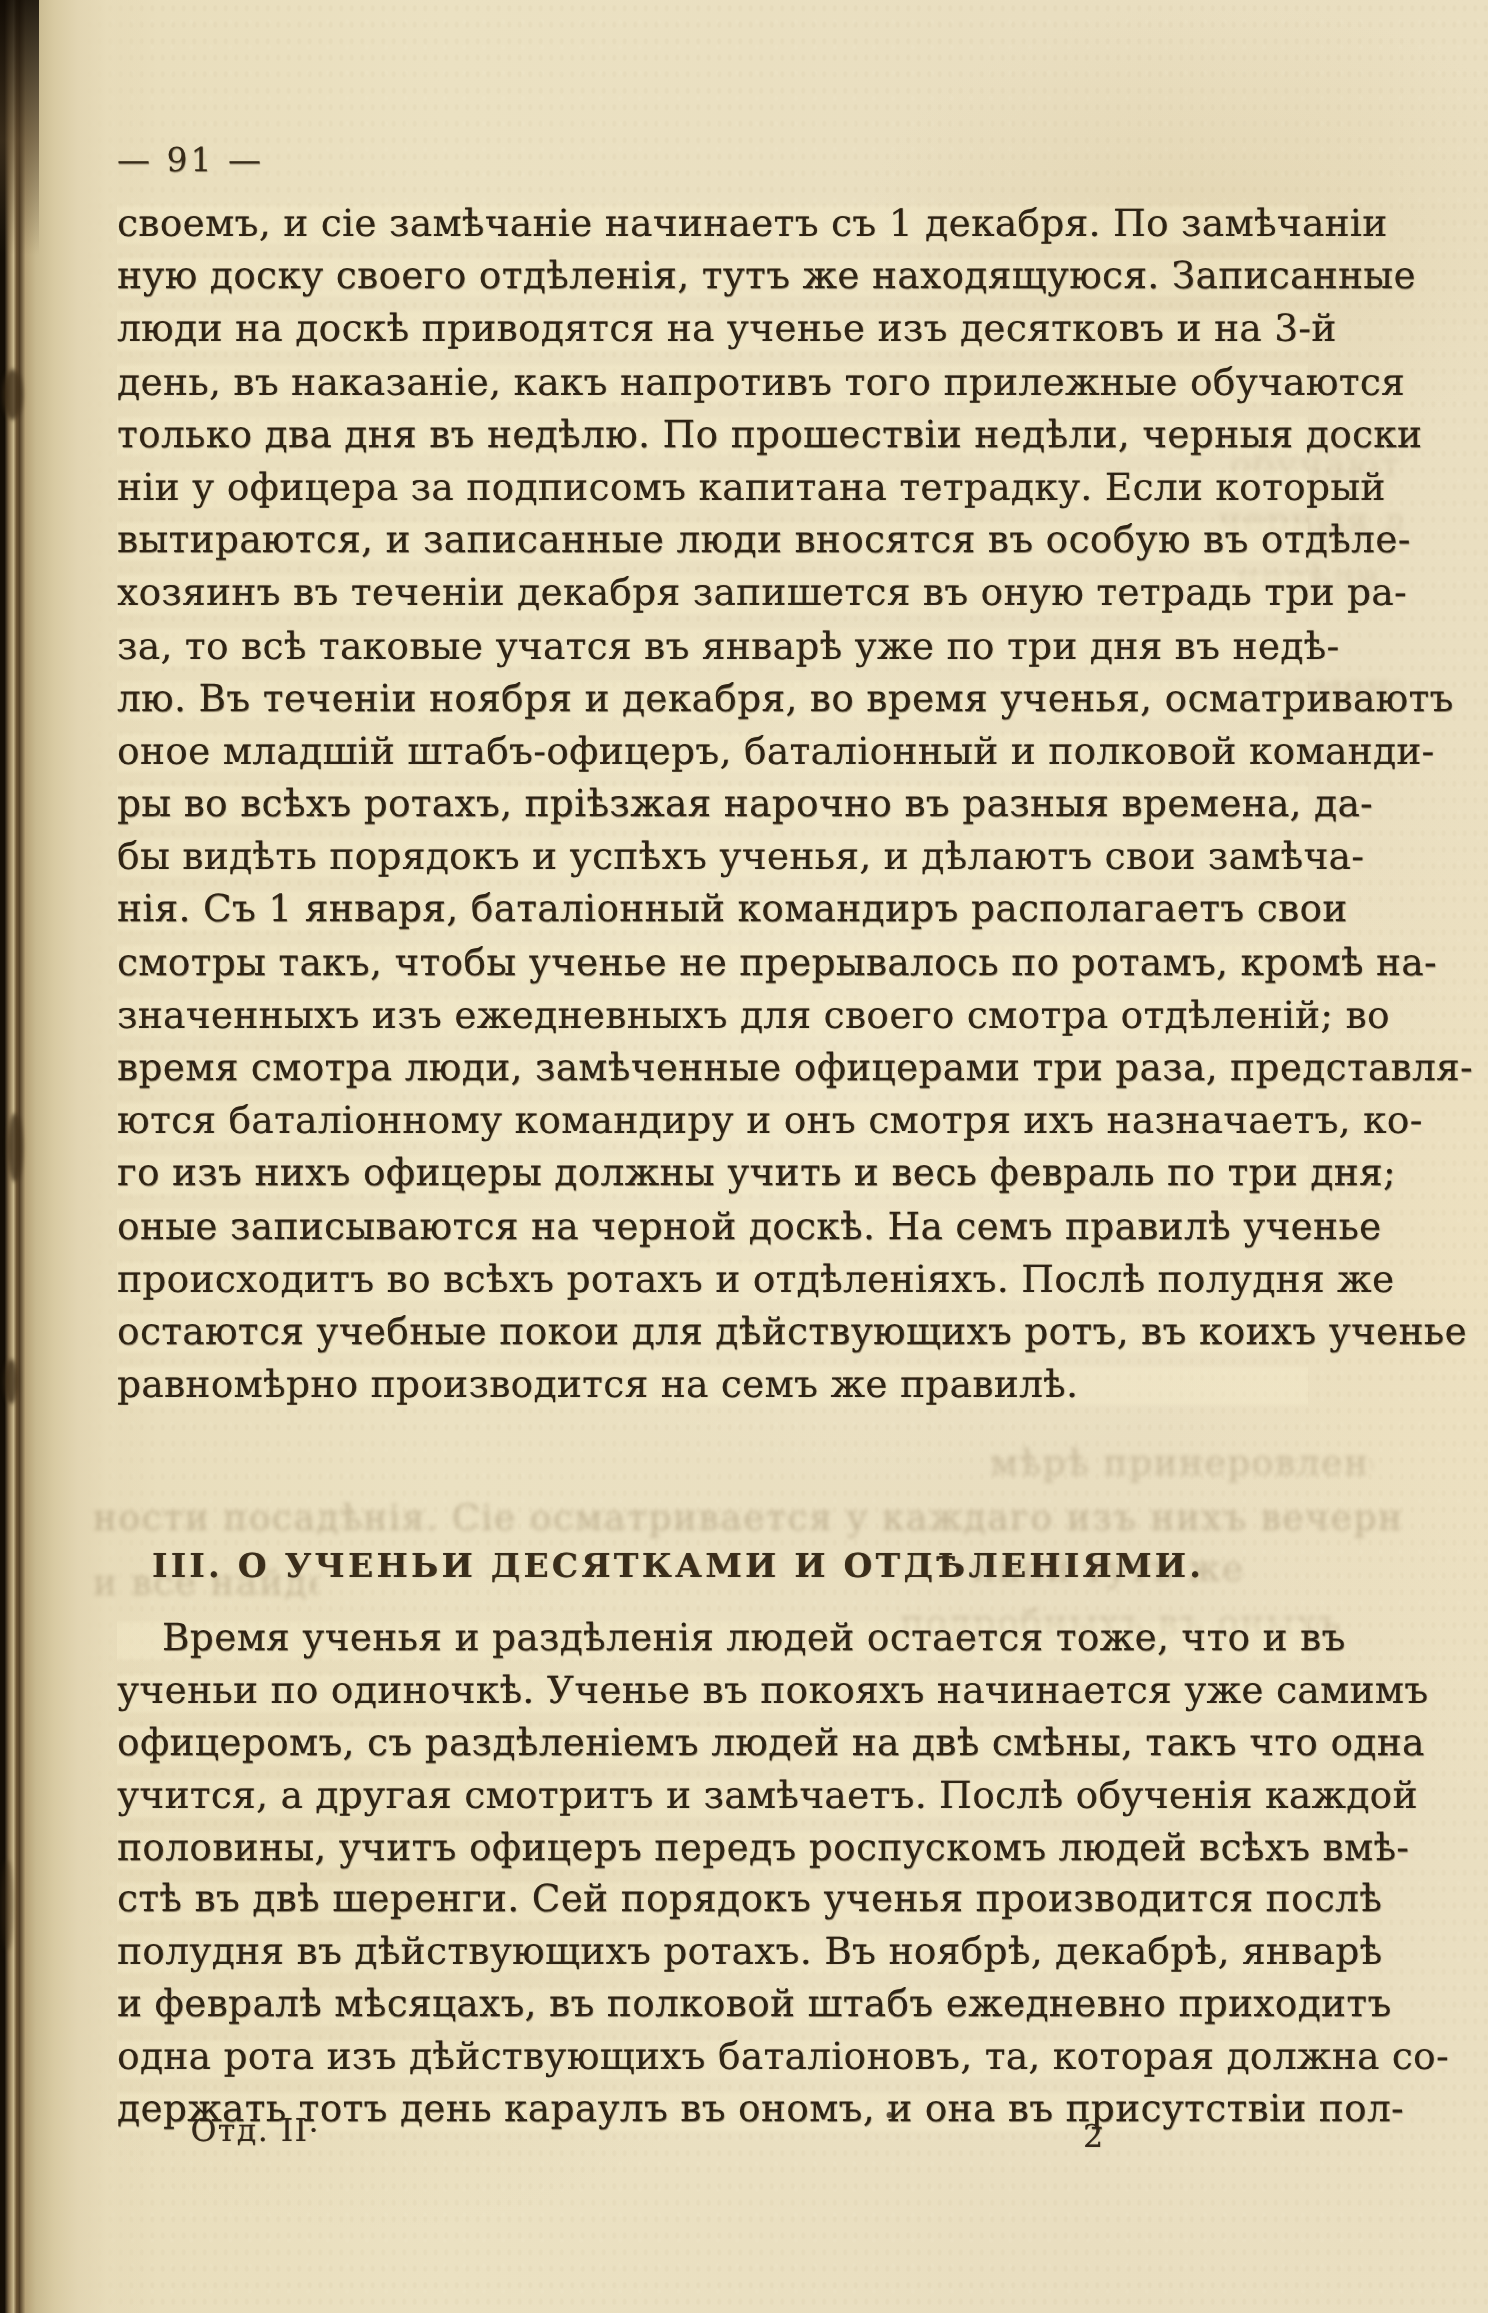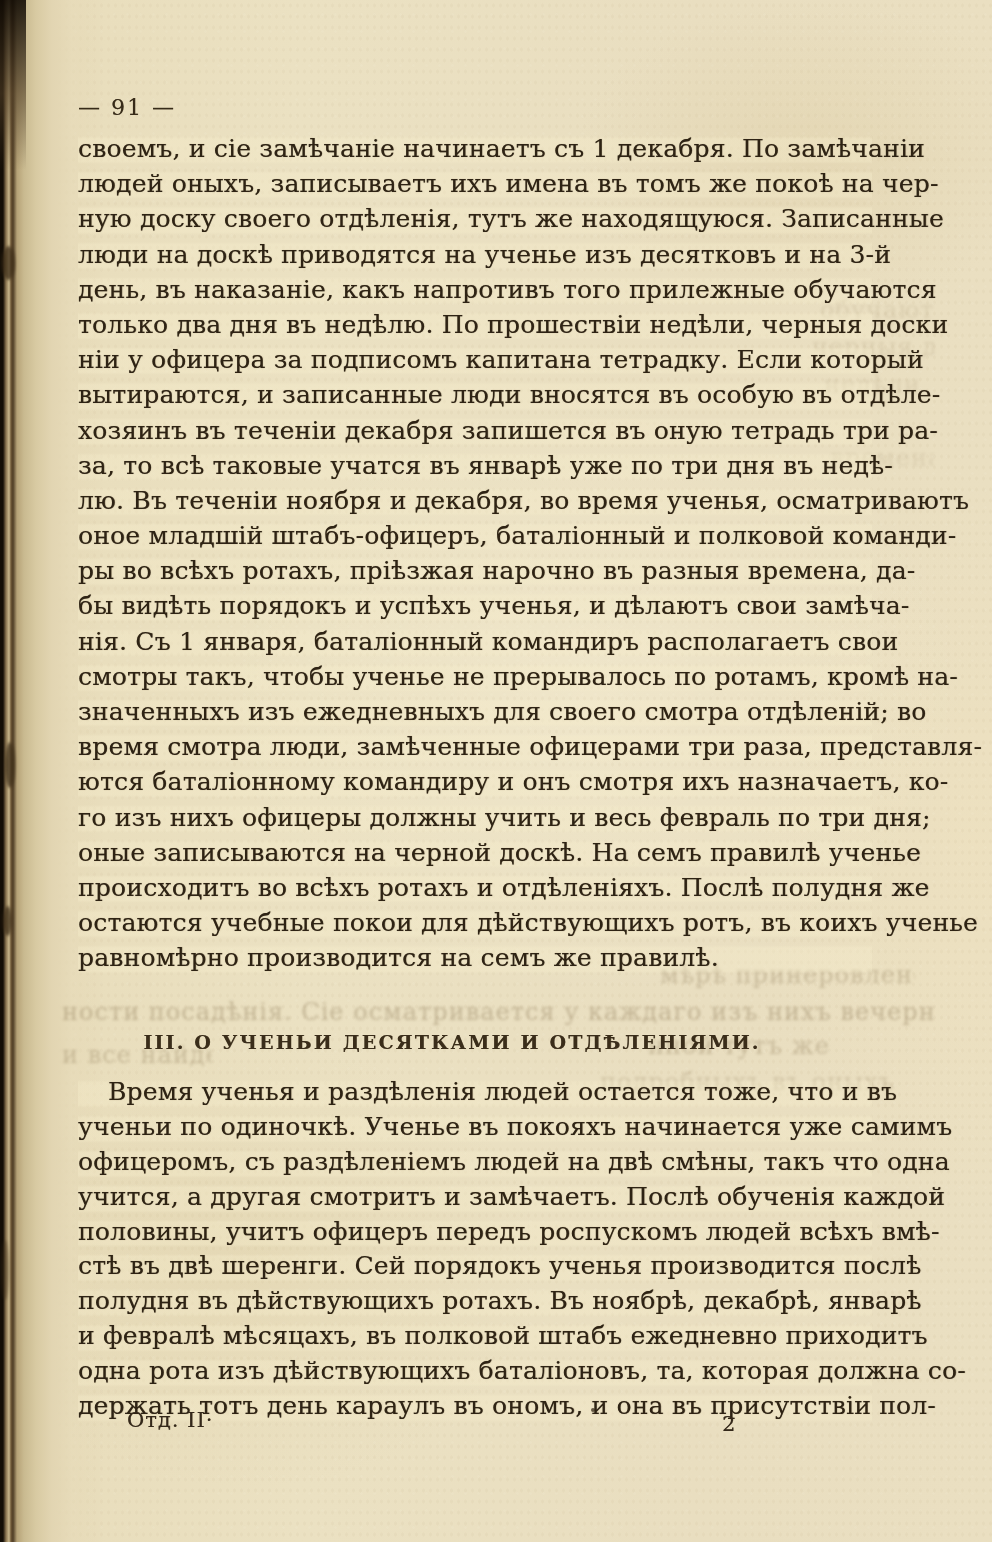--- a/index.html
+++ b/index.html
@@ -66,21 +66,21 @@
     background: linear-gradient(180deg, transparent 14%, rgba(246,237,204,0.38) 22%, rgba(246,237,204,0.38) 86%, transparent 94%);
   }
   .p2 .line { line-height: 34.9px; height: 34.9px; }
   .no-just { text-align-last: left; }
   .indent { text-indent: 30px; }
 
   .heading {
     position: absolute; left: 78px; top: 1031px; width: 794px;
     padding-right: 46px; box-sizing: border-box;
     text-align: center;
-    font-size: 19px; font-weight: 700; letter-spacing: 2.2px;
+    font-size: 22px; font-weight: 700; letter-spacing: 2.2px;
     color: #3a2d1a; text-shadow: 0.3px 0.4px 0.6px rgba(58,44,24,0.55);
   }
 
   .footer-sig { position: absolute; left: 127px; top: 1408px; font-size: 21px; letter-spacing: 1px; color: #34281a; text-shadow: 0.3px 0.4px 0.6px rgba(55,40,20,0.5); }
   .footer-num { position: absolute; left: 722px; top: 1412px; font-size: 21px; color: #34281a; text-shadow: 0.3px 0.4px 0.6px rgba(55,40,20,0.5); }
   .footer-dot { position: absolute; left: 591px; top: 1408px; width: 4px; height: 4px; border-radius: 50%; background: rgba(55,42,24,0.75); }
 
   
   .ghost {
     position: absolute; white-space: nowrap; overflow: hidden; pointer-events: none;
@@ -116,21 +116,20 @@
   <div class="ghost g4">подробныхъ въ оныхъ</div>
   <div class="ghost g5">обучаются</div>
   <div class="ghost g6">черныя доски</div>
   <div class="ghost g7">недѣли</div>
   <div class="ghost g8">времена</div>
 
   <div class="pagenum">— 91 —</div>
 
   <div class="block p1">
     <div class="line">своемъ, и сіе замѣчаніе начинаетъ съ 1 декабря. По замѣчаніи</div>
-    <div class="line">людей оныхъ, записываетъ ихъ имена въ томъ же покоѣ на чер-</div>
     <div class="line">ную доску своего отдѣленія, тутъ же находящуюся. Записанные</div>
     <div class="line">люди на доскѣ приводятся на ученье изъ десятковъ и на 3-й</div>
     <div class="line">день, въ наказаніе, какъ напротивъ того прилежные обучаются</div>
     <div class="line">только два дня въ недѣлю. По прошествіи недѣли, черныя доски</div>
     <div class="line">ніи у офицера за подписомъ капитана тетрадку. Если который</div>
     <div class="line">вытираются, и записанные люди вносятся въ особую въ отдѣле-</div>
     <div class="line">хозяинъ въ теченіи декабря запишется въ оную тетрадь три ра-</div>
     <div class="line">за, то всѣ таковые учатся въ январѣ уже по три дня въ недѣ-</div>
     <div class="line">лю. Въ теченіи ноября и декабря, во время ученья, осматриваютъ</div>
     <div class="line">оное младшій штабъ-офицеръ, баталіонный и полковой команди-</div>

